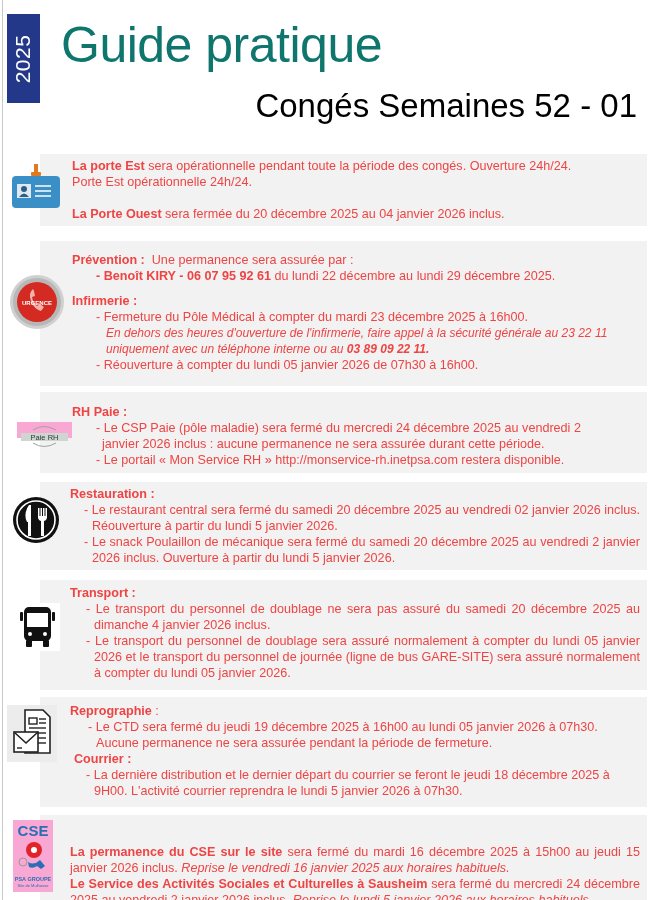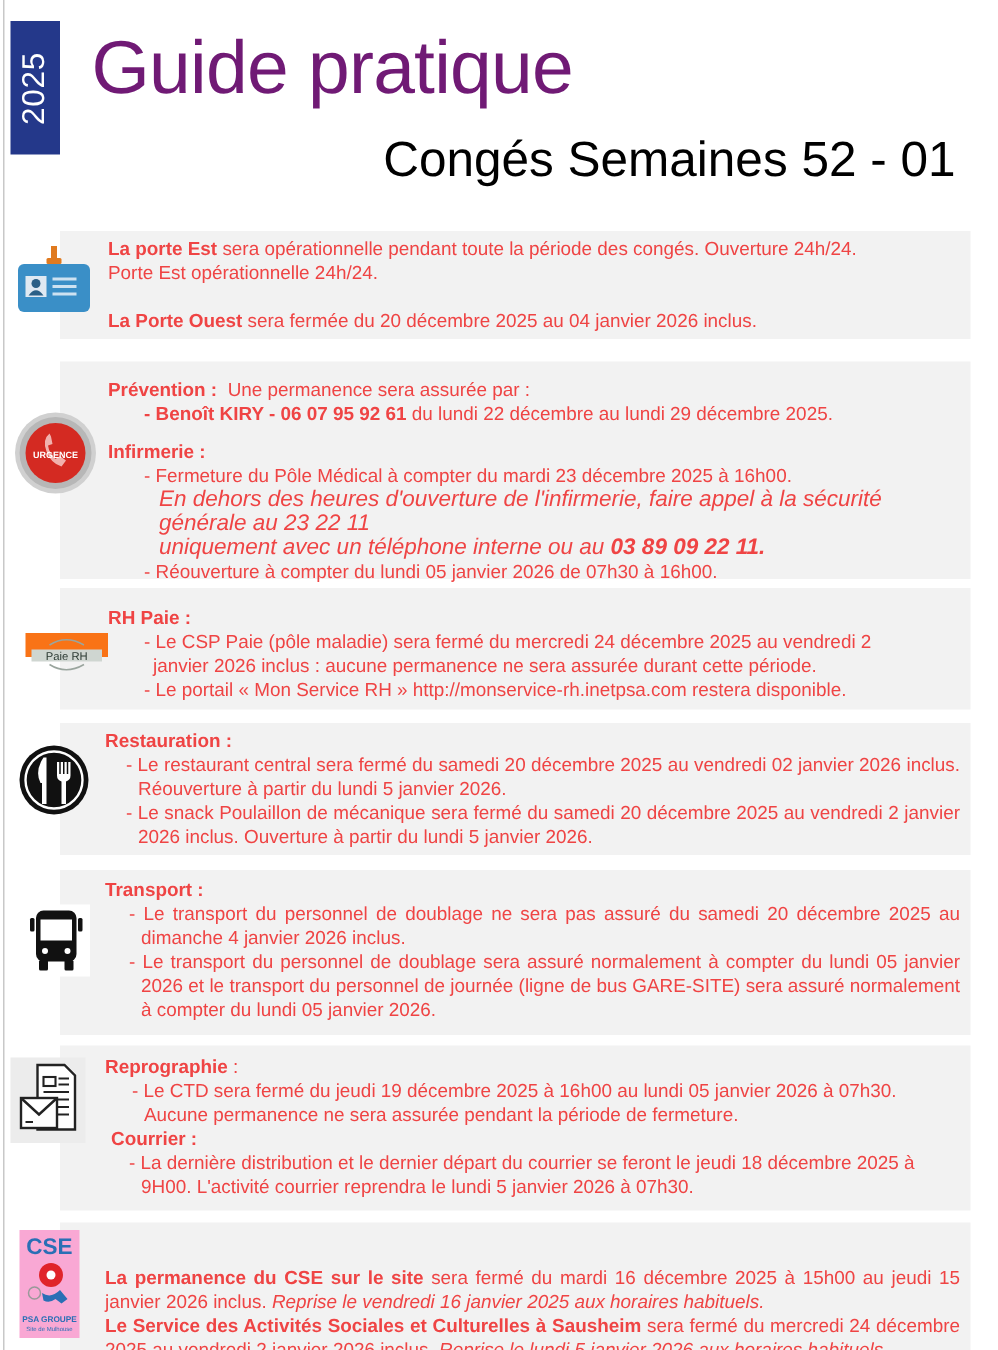--- a/index.html
+++ b/index.html
@@ -8,31 +8,31 @@
     font-family:"Liberation Sans", sans-serif; color:#111; position:relative;
   }
   .left-rule { position:absolute; left:2px; top:0; width:1px; height:900px; background:#c8c8c8; }
   .year-tab {
     position:absolute; left:7px; top:14px; width:33px; height:89px; background:#24388a;
     display:flex; align-items:center; justify-content:center;
   }
   .year-tab span {
     color:#fff; font-size:21px; transform:rotate(-90deg); white-space:nowrap; letter-spacing:0.5px;
   }
-  .title { position:absolute; left:61px; top:20px; font-size:50px; color:#701a75; line-height:1; letter-spacing:-0.5px; }
+  .title { position:absolute; left:61px; top:20px; font-size:50px; color:#0f766e; line-height:1; letter-spacing:-0.5px; }
   .subtitle { position:absolute; right:28px; top:89px; font-size:33px; color:#000000; line-height:1; }
 
   .box { position:absolute; left:40px; width:607px; background:#f2f2f2; }
   .icon { position:absolute; }
   .txt { position:absolute; font-size:12.6px; line-height:16px; color:#ef4444; }
   .txt b { font-weight:bold; }
   .txt i { font-style:italic; }
   .ind { padding-left:24px; }
   .ind2 { padding-left:34px; }
-  .sm { font-size:15px; line-height:16px; }
+  .sm { font-size:12px; line-height:16px; }
   .just { text-align:justify; }
 </style>
 </head>
 <body>
 
 <div class="left-rule"></div>
 
 <div class="year-tab">
   <span>2025</span>
 </div>
@@ -75,21 +75,21 @@
   <div class="ind"><b>- Benoît KIRY - 06 07 95 92 61</b><span> du lundi 22 décembre au lundi 29 décembre 2025.</span></div>
   <div style="height:9px"></div>
   <div><b>Infirmerie :</b></div>
   <div class="ind">- Fermeture du Pôle Médical à compter du mardi 23 décembre 2025 à 16h00.</div>
   <div class="ind2 sm"><i>En dehors des heures d'ouverture de l'infirmerie, faire appel à la sécurité générale au 23 22 11</i></div>
   <div class="ind2 sm"><i>uniquement avec un téléphone interne ou au </i><b><i>03 89 09 22 11.</i></b></div>
   <div class="ind">- Réouverture à compter du lundi 05 janvier 2026 de 07h30 à 16h00.</div>
 </div>
 
 <div class="box" style="top:392px;height:81px;"></div>
-<div class="icon" style="left:17px;top:422px;width:55px;height:16px;background:#f97316;">
+<div class="icon" style="left:17px;top:422px;width:55px;height:16px;background:#f9a8d4;">
   <svg width="55" height="29" viewBox="0 0 55 29">
     <path d="M16 8 q11 -7 23 0" stroke="#9aa59e" stroke-width="1" fill="none"></path>
     <path d="M16 21 q11 7 23 0" stroke="#9aa59e" stroke-width="1" fill="none"></path>
     <rect x="4" y="11" width="47" height="8" fill="#cfd6d1"></rect>
     <text x="27.5" y="18" font-size="7.5" fill="#2c3a33" text-anchor="middle" font-family="Liberation Sans, sans-serif">Paie RH</text>
   </svg>
 </div>
 <div class="txt" style="left:72px;top:404px;width:570px;">
   <div><b>RH Paie :</b></div>
   <div class="ind">- Le CSP Paie (pôle maladie) sera fermé du mercredi 24 décembre 2025 au vendredi 2</div>

